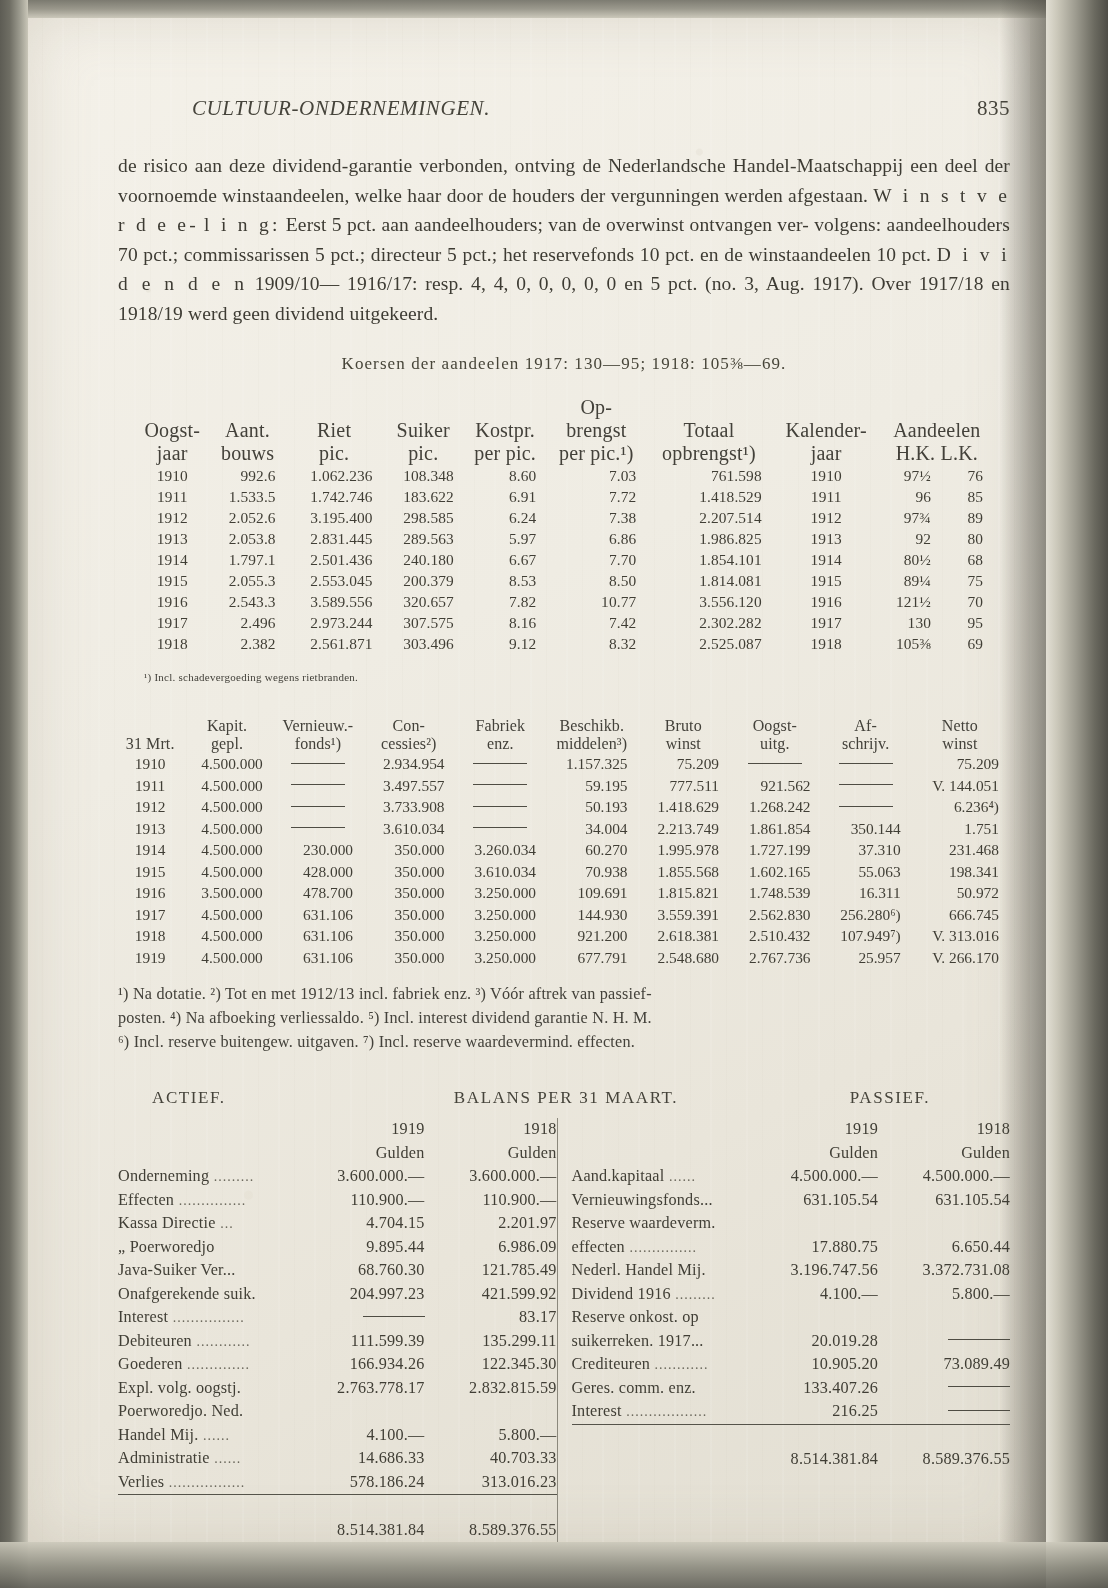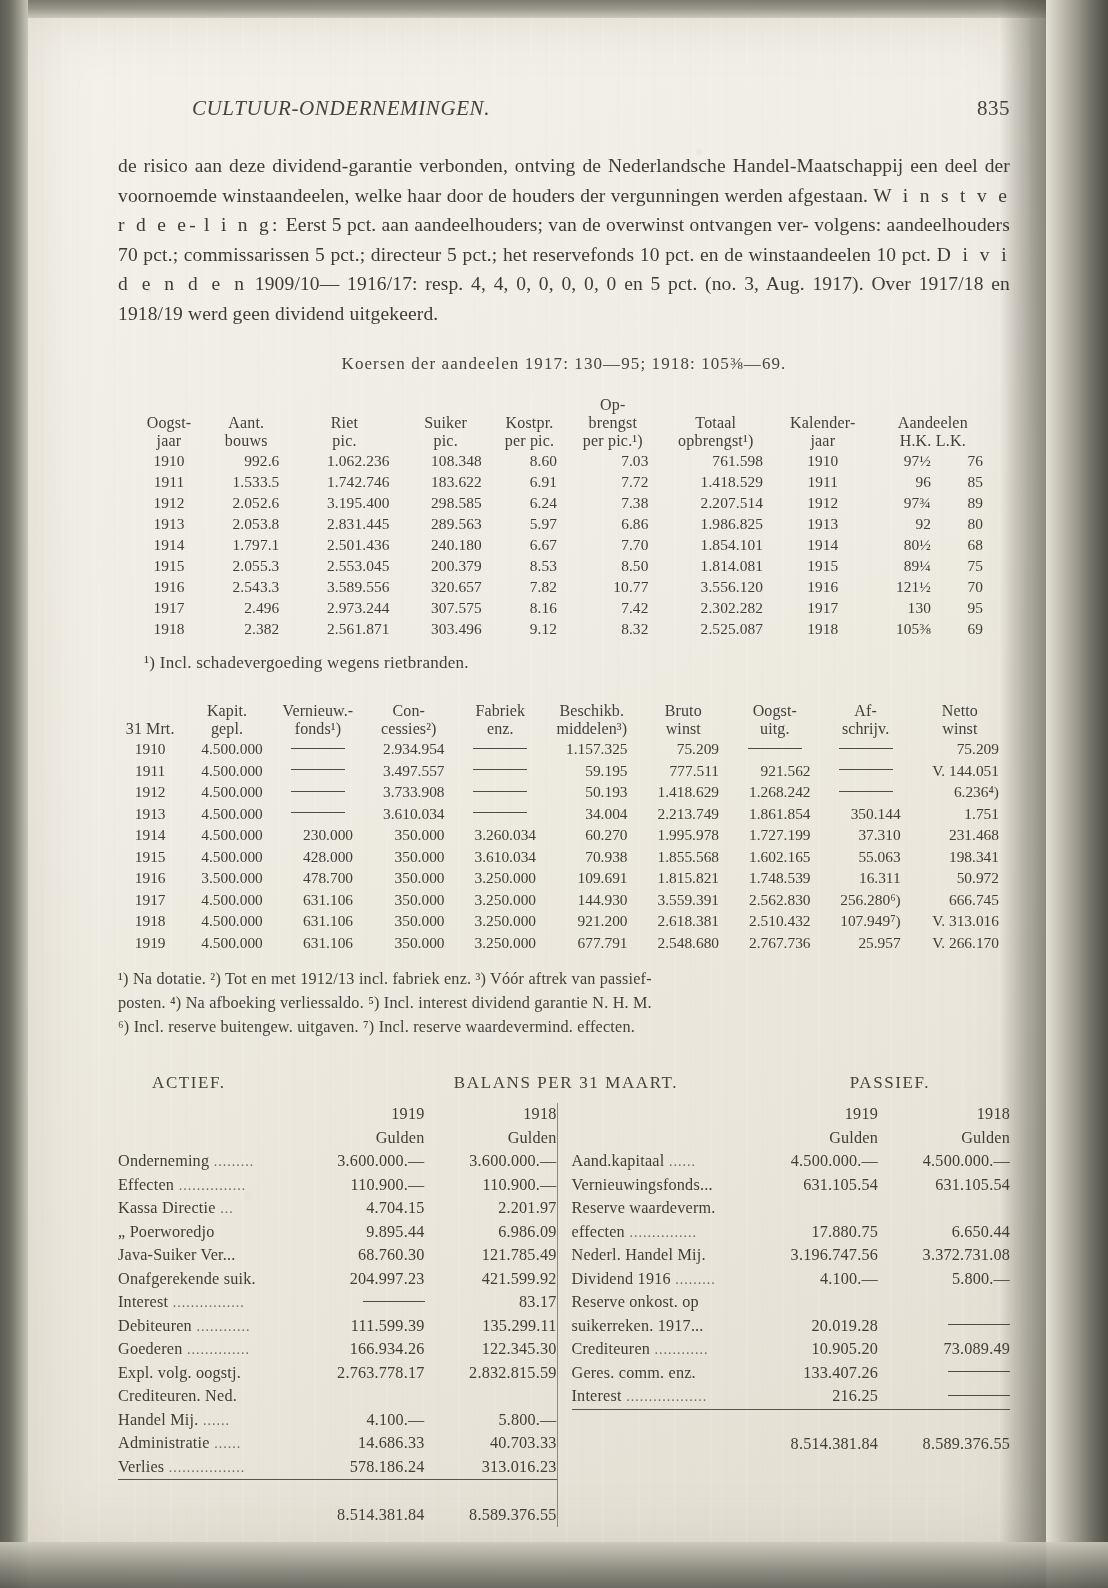--- a/index.html
+++ b/index.html
@@ -52,26 +52,26 @@
     margin:0 0 6px 0;letter-spacing:.15px;}
   .body-p .sp{letter-spacing:3.2px;}
 
   .koersen{text-align:center;font-size:17px;letter-spacing:1.1px;color:#474539;
     margin:26px 0 22px 0;}
 
   
   table.tbl{border-collapse:collapse;font-size:15.4px;color:#403e35;}
   table.tbl td,table.tbl th{padding:0;font-weight:normal;}
   .t1{width:858px;margin:0 auto;}
-  .t1 th{font-size:16px;color:#43413a;padding-bottom:1px;letter-spacing:.2px;margin-top:10px;}
+  .t1 th{font-size:20px;color:#43413a;padding-bottom:1px;letter-spacing:.2px;margin-top:10px;}
   .t1 td{height:21px;line-height:21px;letter-spacing:.1px;}
   .num{text-align:right;padding-right:10px !important;}
   .ctr{text-align:center;}
 
-  .fnote{font-size:17px;line-height:23px;color:#43413a;margin:12px 0 0 26px;letter-spacing:.25px;}
+  .fnote{font-size:11px;line-height:23px;color:#43413a;margin:12px 0 0 26px;letter-spacing:.25px;}
   .fnote-block{font-size:16.2px;line-height:24px;color:#43413a;margin:14px 0 0 0;text-align:justify;letter-spacing:.2px;}
 
   .t2{width:890px;margin:0 auto;}
   .t2 th{font-size:16px;color:#43413a;letter-spacing:.1px;}
   .t2 td{height:21.5px;line-height:21.5px;}
 
   
   .balans{margin-top:34px;position:relative;}
   .balans-head{display:flex;align-items:baseline;font-size:17px;letter-spacing:1.6px;color:#45433a;gap:24px;}
   .balans-head .a{width:210px;padding-left:34px;}
@@ -505,21 +505,21 @@
                   <td class="lbl">Goederen<span class="leader"> ..............</span></td>
                   <td class="v">166.934.26</td>
                   <td class="v2">122.345.30</td>
                 </tr>
                 <tr>
                   <td class="lbl">Expl. volg. oogstj.</td>
                   <td class="v">2.763.778.17</td>
                   <td class="v2">2.832.815.59</td>
                 </tr>
                 <tr>
-                  <td class="lbl">Crediteuren.  Ned.</td>
+                  <td class="lbl">Poerworedjo.  Ned.</td>
                   <td class="v"></td>
                   <td class="v2"></td>
                 </tr>
                 <tr>
                   <td class="lbl">    Handel  Mij.<span class="leader"> ......</span></td>
                   <td class="v">4.100.—</td>
                   <td class="v2">5.800.—</td>
                 </tr>
                 <tr>
                   <td class="lbl">Administratie<span class="leader"> ......</span></td>

